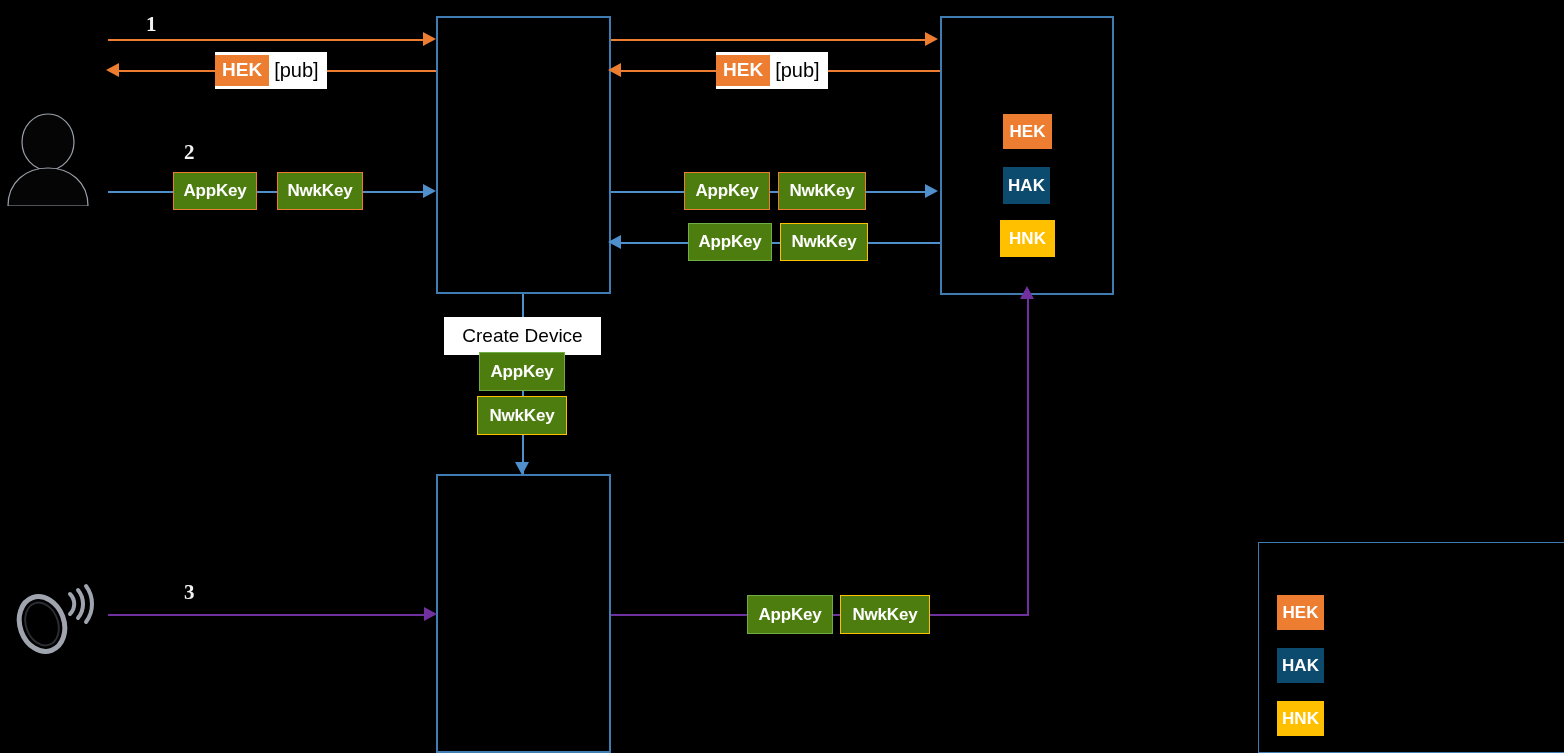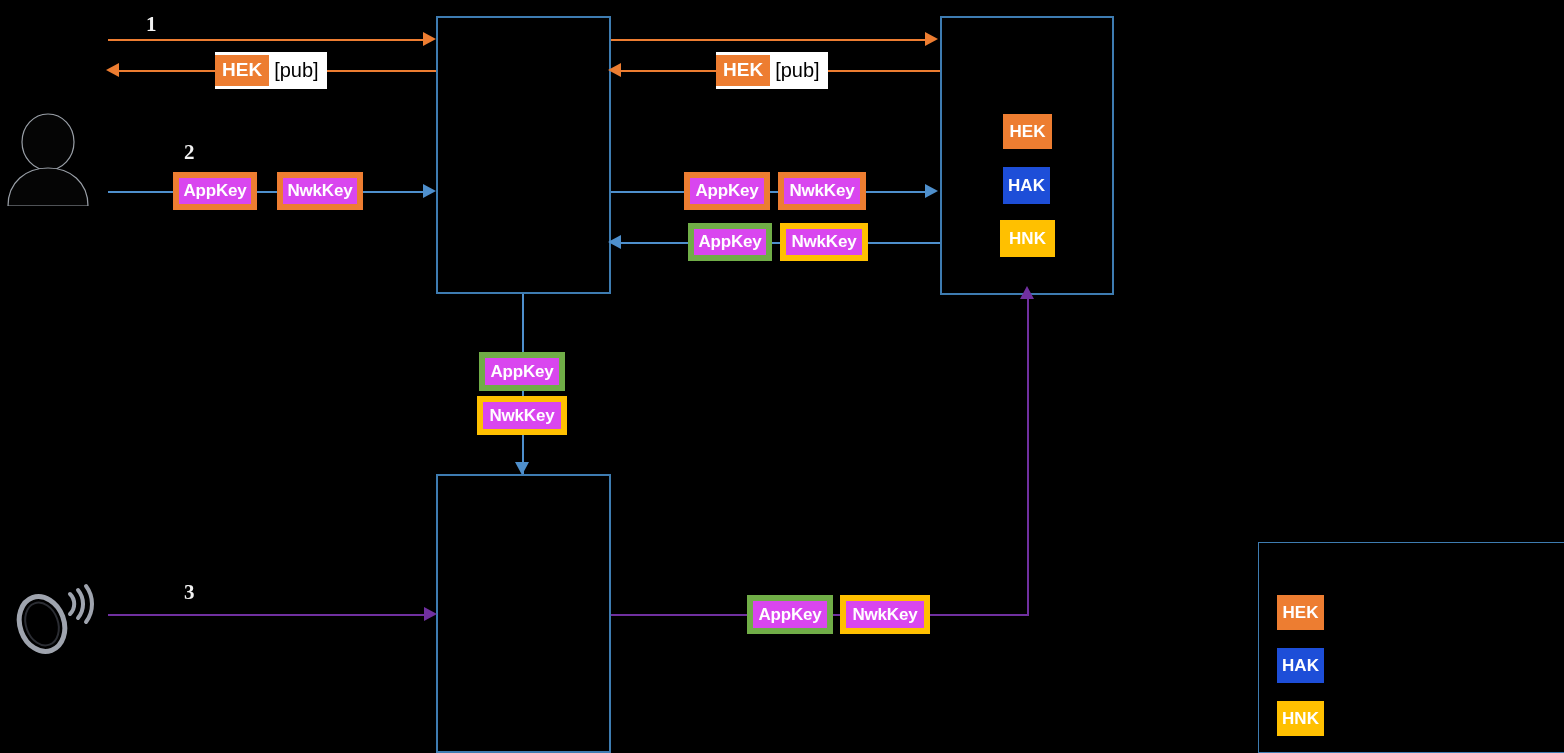--- a/index.html
+++ b/index.html
@@ -71,50 +71,50 @@
   }
   .arrow.up {
     border-left: 7px solid transparent;
     border-right: 7px solid transparent;
     border-bottom: 13px solid #7030A0;
   }
 
   
   .chip {
     position: absolute;
-    background: #d946ef;
+    background: #4d7c0f;
     color: #FFFFFF;
     font-weight: bold;
     font-size: 17px;
     display: flex;
     align-items: center;
     justify-content: center;
     box-sizing: border-box;
-    border: 6px solid #5eead4;
+    border: 1px solid #5eead4;
     white-space: nowrap;
     letter-spacing: -0.2px;
   }
   .chip.b-orange { border-color: #ED7D31; }
   .chip.b-green  { border-color: #70AD47; }
   .chip.b-yellow { border-color: #FFC000; }
 
   
   .tag {
     position: absolute;
     color: #FFFFFF;
     font-weight: bold;
     font-size: 17px;
     display: flex;
     align-items: center;
     justify-content: center;
     box-sizing: border-box;
     white-space: nowrap;
   }
   .tag.orange { background: #ED7D31; }
-  .tag.green  { background: #1d4ed8; }
+  .tag.green  { background: #0c4a6e; }
   .tag.yellow { background: #FFC000; }
 
   
   .white-label {
     position: absolute;
     background: #FFFFFF;
     color: #000000;
     display: flex;
     align-items: center;
     box-sizing: border-box;
@@ -234,20 +234,21 @@
   <div class="chip b-green" style="left:688px; top:223px; width:84px; height:38px;">AppKey</div>
   <div class="chip b-yellow" style="left:780px; top:223px; width:88px; height:38px;">NwkKey</div>
 
   <div class="tag orange" style="left:1003px; top:114px; width:49px; height:35px;">HEK</div>
   <div class="tag green" style="left:1003px; top:167px; width:47px; height:37px;">HAK</div>
   <div class="tag yellow" style="left:1000px; top:220px; width:55px; height:37px;">HNK</div>
 
   <div class="vline" style="left:522px; top:294px; height:180px;"></div>
   <div class="arrow down" style="left:515px; top:462px;"></div>
 
+  <div class="white-label" id="create-device-label" style="left:444px; top:317px; width:157px; height:38px;">Create Device</div>
 
   <div class="chip b-green" style="left:479px; top:352px; width:86px; height:39px;">AppKey</div>
   <div class="chip b-yellow" style="left:477px; top:396px; width:90px; height:39px;">NwkKey</div>
 
   <div class="step-num" style="left:184px; top:580px;">3</div>
 
   <div class="hline purple" style="left:108px; top:614px; width:322px;"></div>
   <div class="arrow right purple" style="left:424px; top:607px;"></div>
 
   <div class="hline purple" style="left:611px; top:614px; width:418px;"></div>

